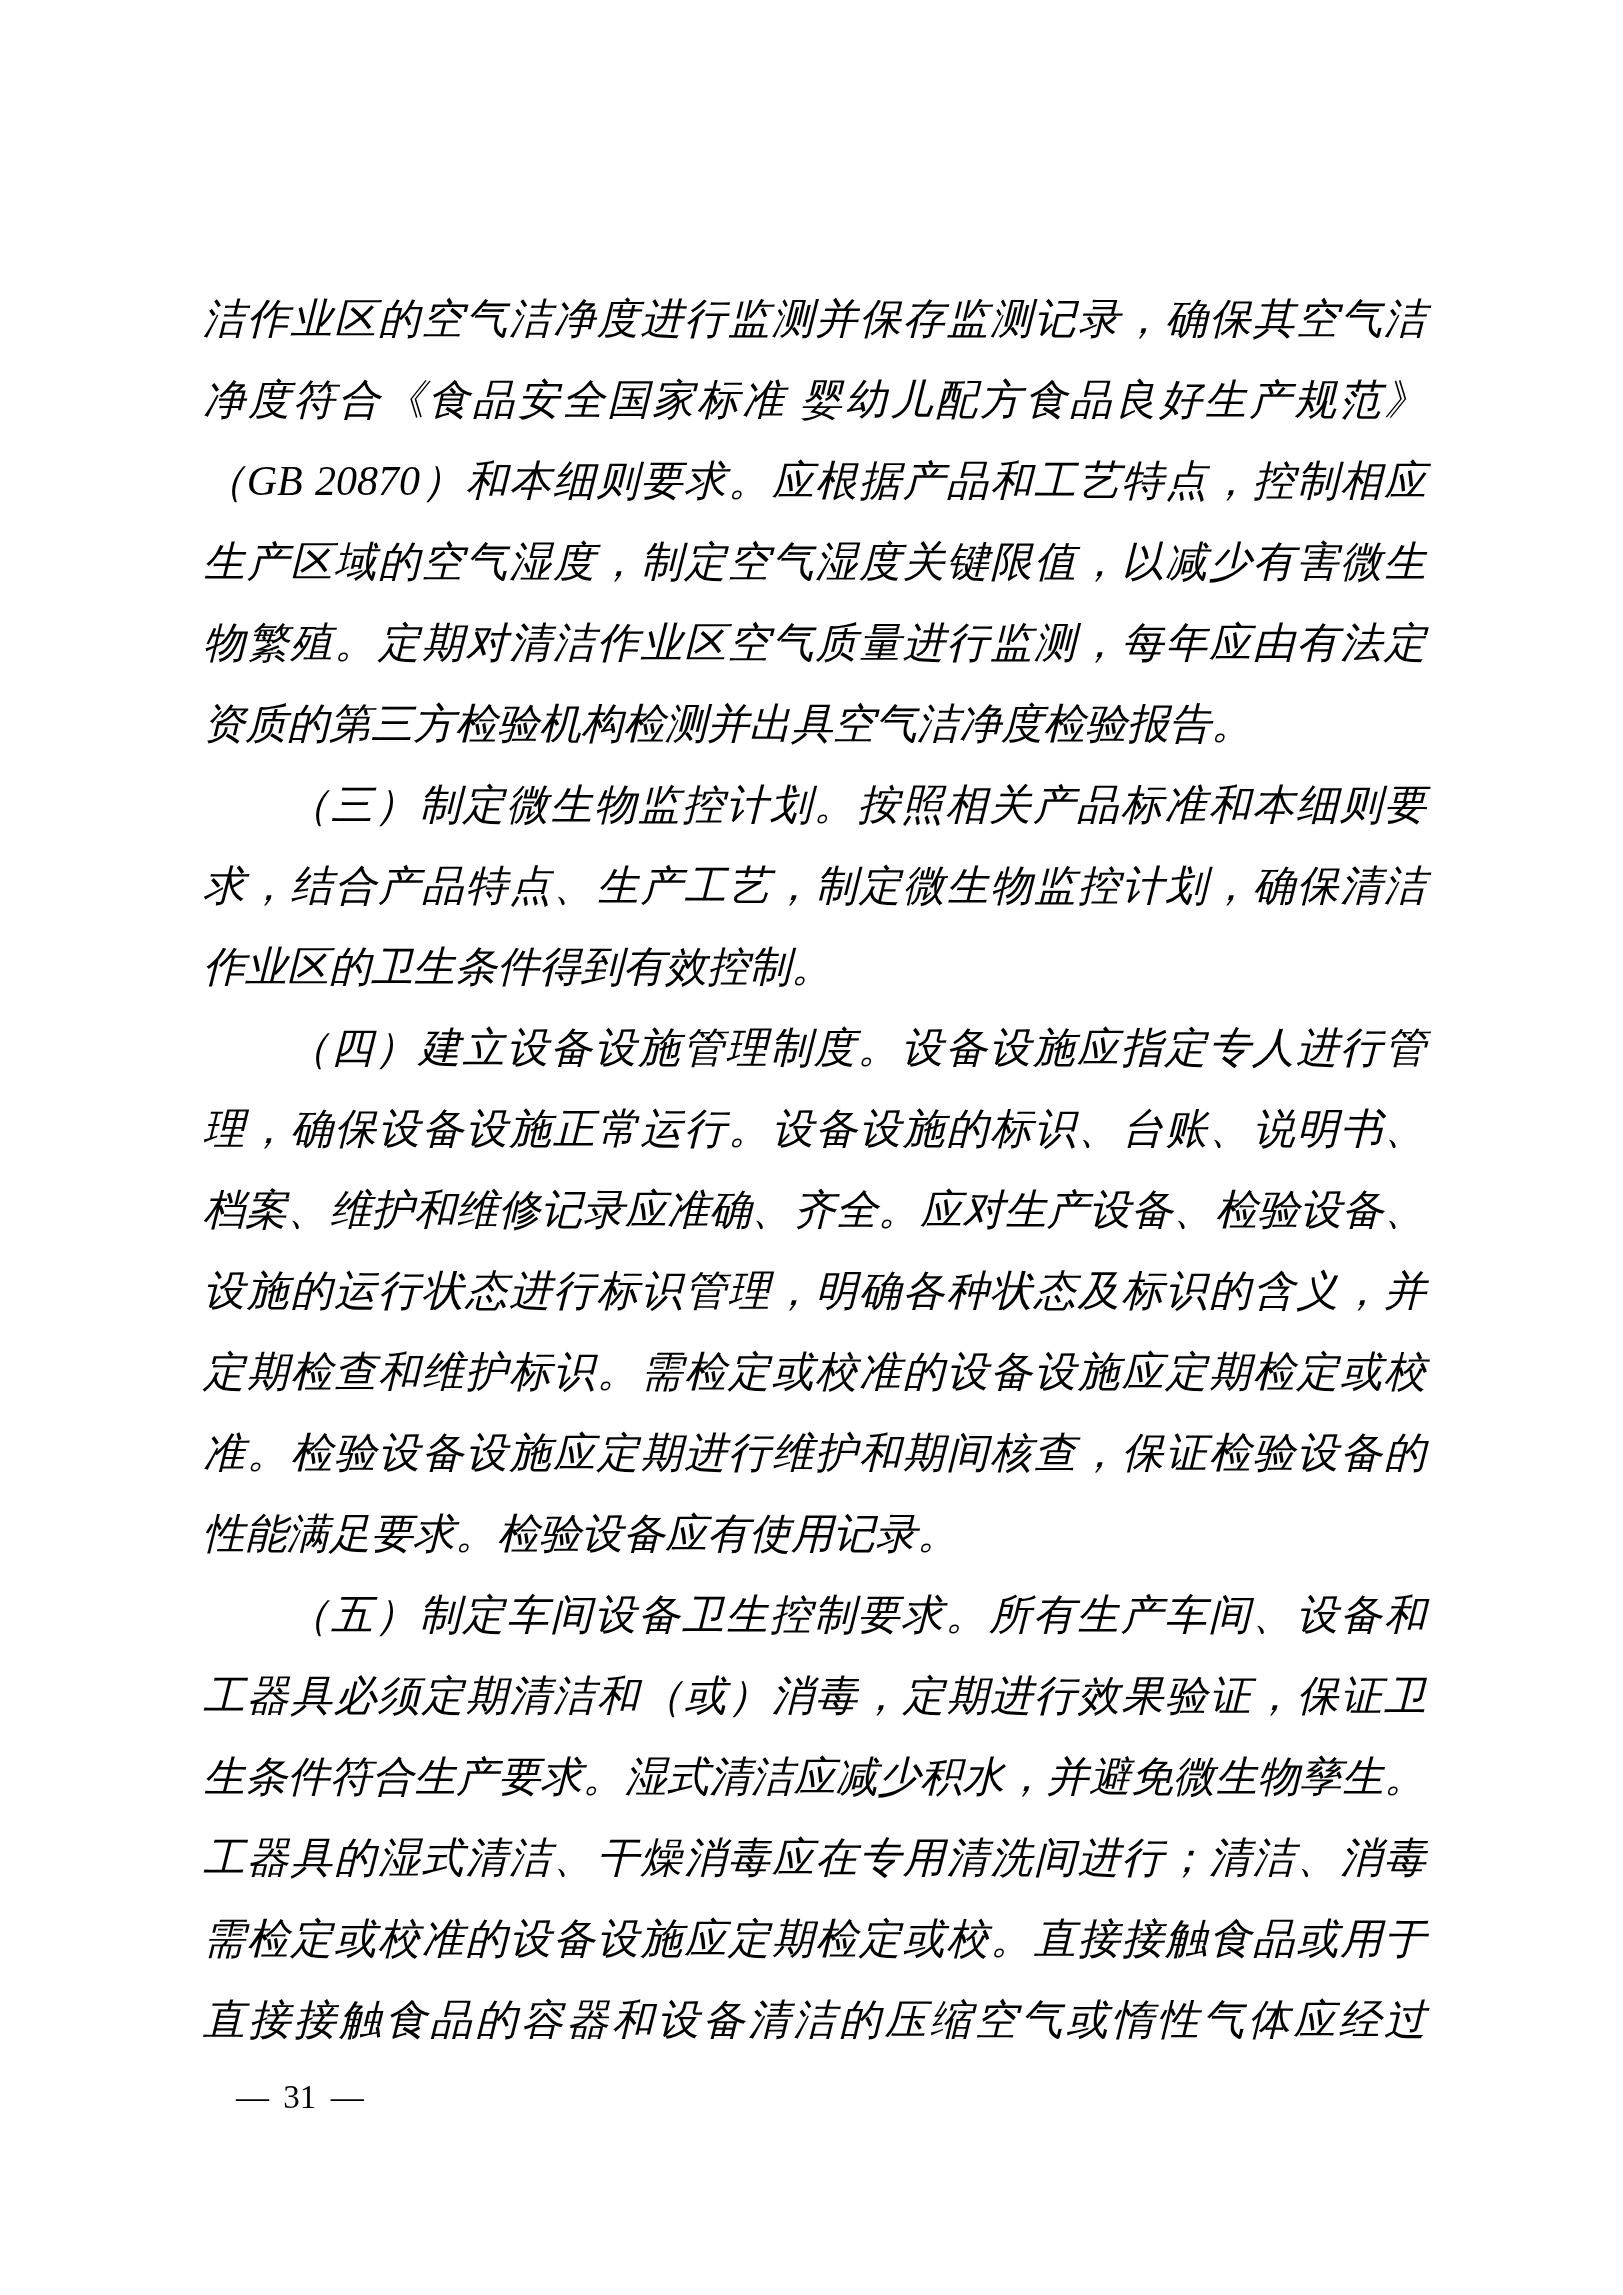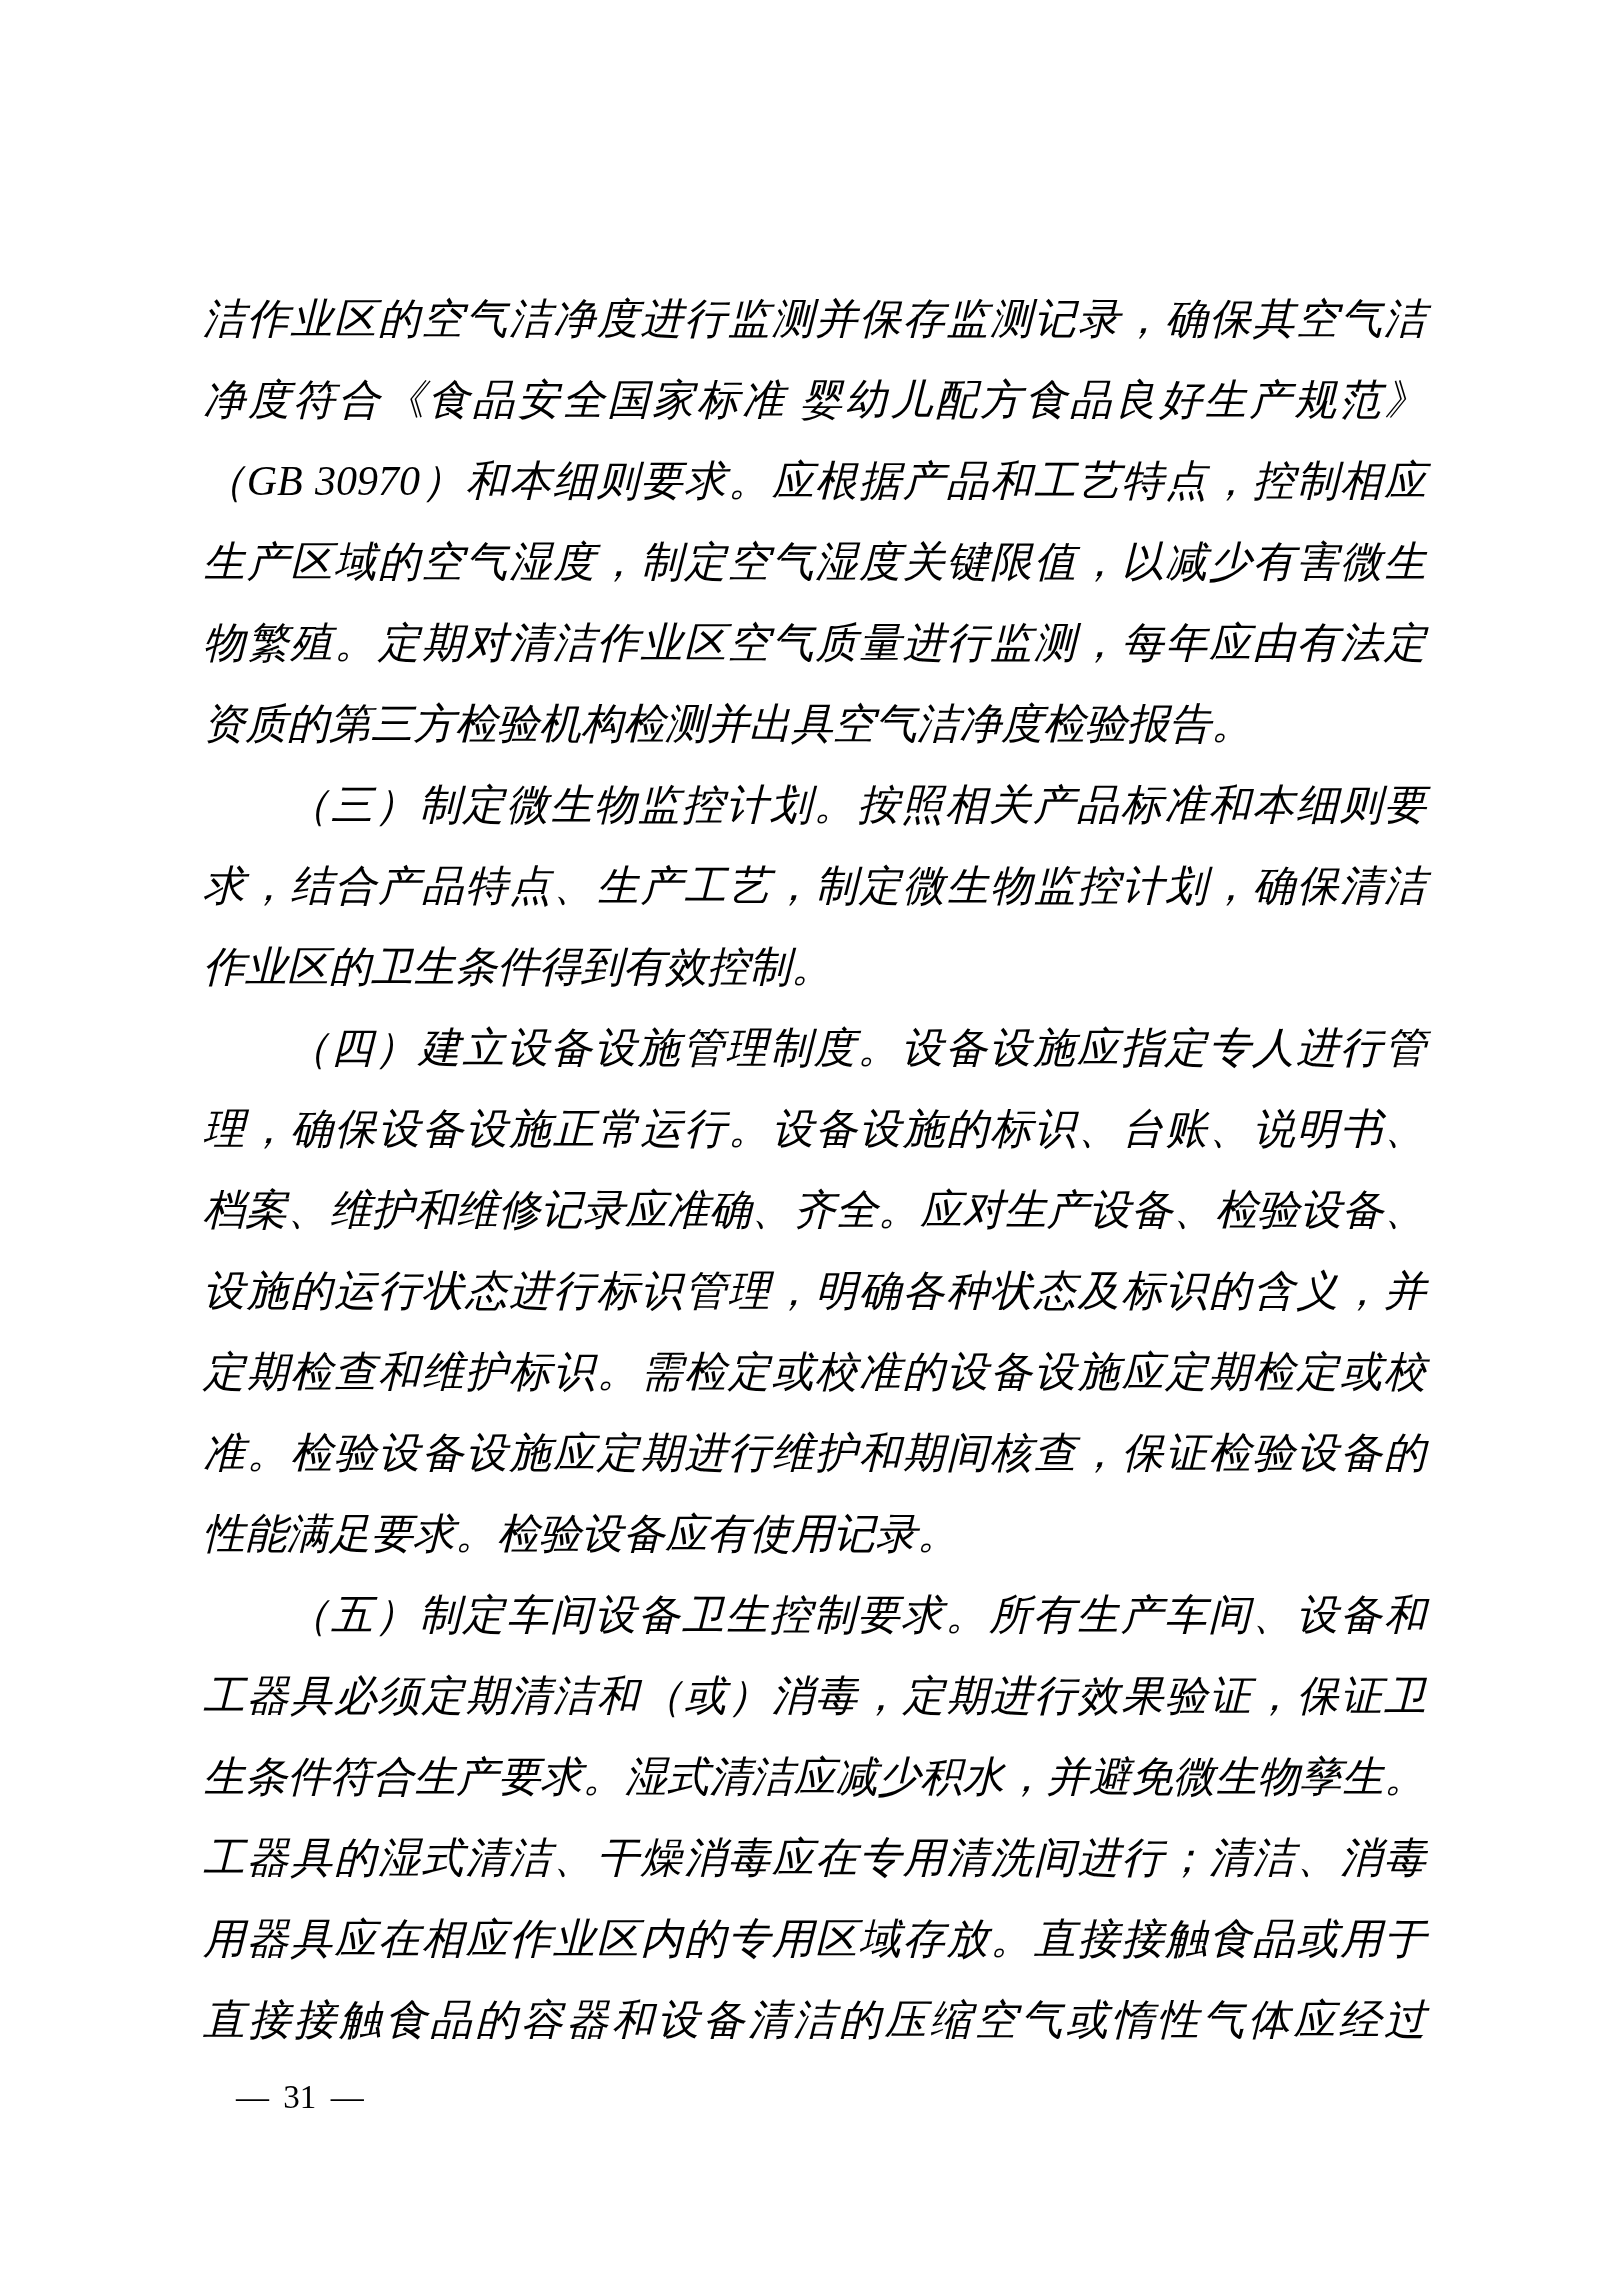--- a/index.html
+++ b/index.html
@@ -48,36 +48,36 @@
     white-space: nowrap;
   }
 </style>
 </head>
 <body>
 
 <div class="page">
   <main class="text-block">
       <div class="line">洁作业区的空气洁净度进行监测并保存监测记录，确保其空气洁</div>
       <div class="line">净度符合《食品安全国家标准 婴幼儿配方食品良好生产规范》</div>
-      <div class="line">（GB 30970）和本细则要求。应根据产品和工艺特点，控制相应</div>
+      <div class="line">（GB 20870）和本细则要求。应根据产品和工艺特点，控制相应</div>
       <div class="line">生产区域的空气湿度，制定空气湿度关键限值，以减少有害微生</div>
       <div class="line">物繁殖。定期对清洁作业区空气质量进行监测，每年应由有法定</div>
       <div class="line no-fill">资质的第三方检验机构检测并出具空气洁净度检验报告。</div>
       <div class="line indent">（三）制定微生物监控计划。按照相关产品标准和本细则要</div>
       <div class="line">求，结合产品特点、生产工艺，制定微生物监控计划，确保清洁</div>
       <div class="line no-fill">作业区的卫生条件得到有效控制。</div>
       <div class="line indent">（四）建立设备设施管理制度。设备设施应指定专人进行管</div>
       <div class="line">理，确保设备设施正常运行。设备设施的标识、台账、说明书、</div>
       <div class="line">档案、维护和维修记录应准确、齐全。应对生产设备、检验设备、</div>
       <div class="line">设施的运行状态进行标识管理，明确各种状态及标识的含义，并</div>
       <div class="line">定期检查和维护标识。需检定或校准的设备设施应定期检定或校</div>
       <div class="line">准。检验设备设施应定期进行维护和期间核查，保证检验设备的</div>
       <div class="line no-fill">性能满足要求。检验设备应有使用记录。</div>
       <div class="line indent">（五）制定车间设备卫生控制要求。所有生产车间、设备和</div>
       <div class="line">工器具必须定期清洁和（或）消毒，定期进行效果验证，保证卫</div>
       <div class="line">生条件符合生产要求。湿式清洁应减少积水，并避免微生物孳生。</div>
       <div class="line">工器具的湿式清洁、干燥消毒应在专用清洗间进行；清洁、消毒</div>
-      <div class="line">用器具应在相应作业区内的专用区域存放。直接接触食品或用于</div>
+      <div class="line">需检定或校准的设备设施应定期检定或校。直接接触食品或用于</div>
       <div class="line">直接接触食品的容器和设备清洁的压缩空气或惰性气体应经过</div>
     </main>
   <div class="footer">— 31 —</div>
 </div>
 
 
 </body></html>

